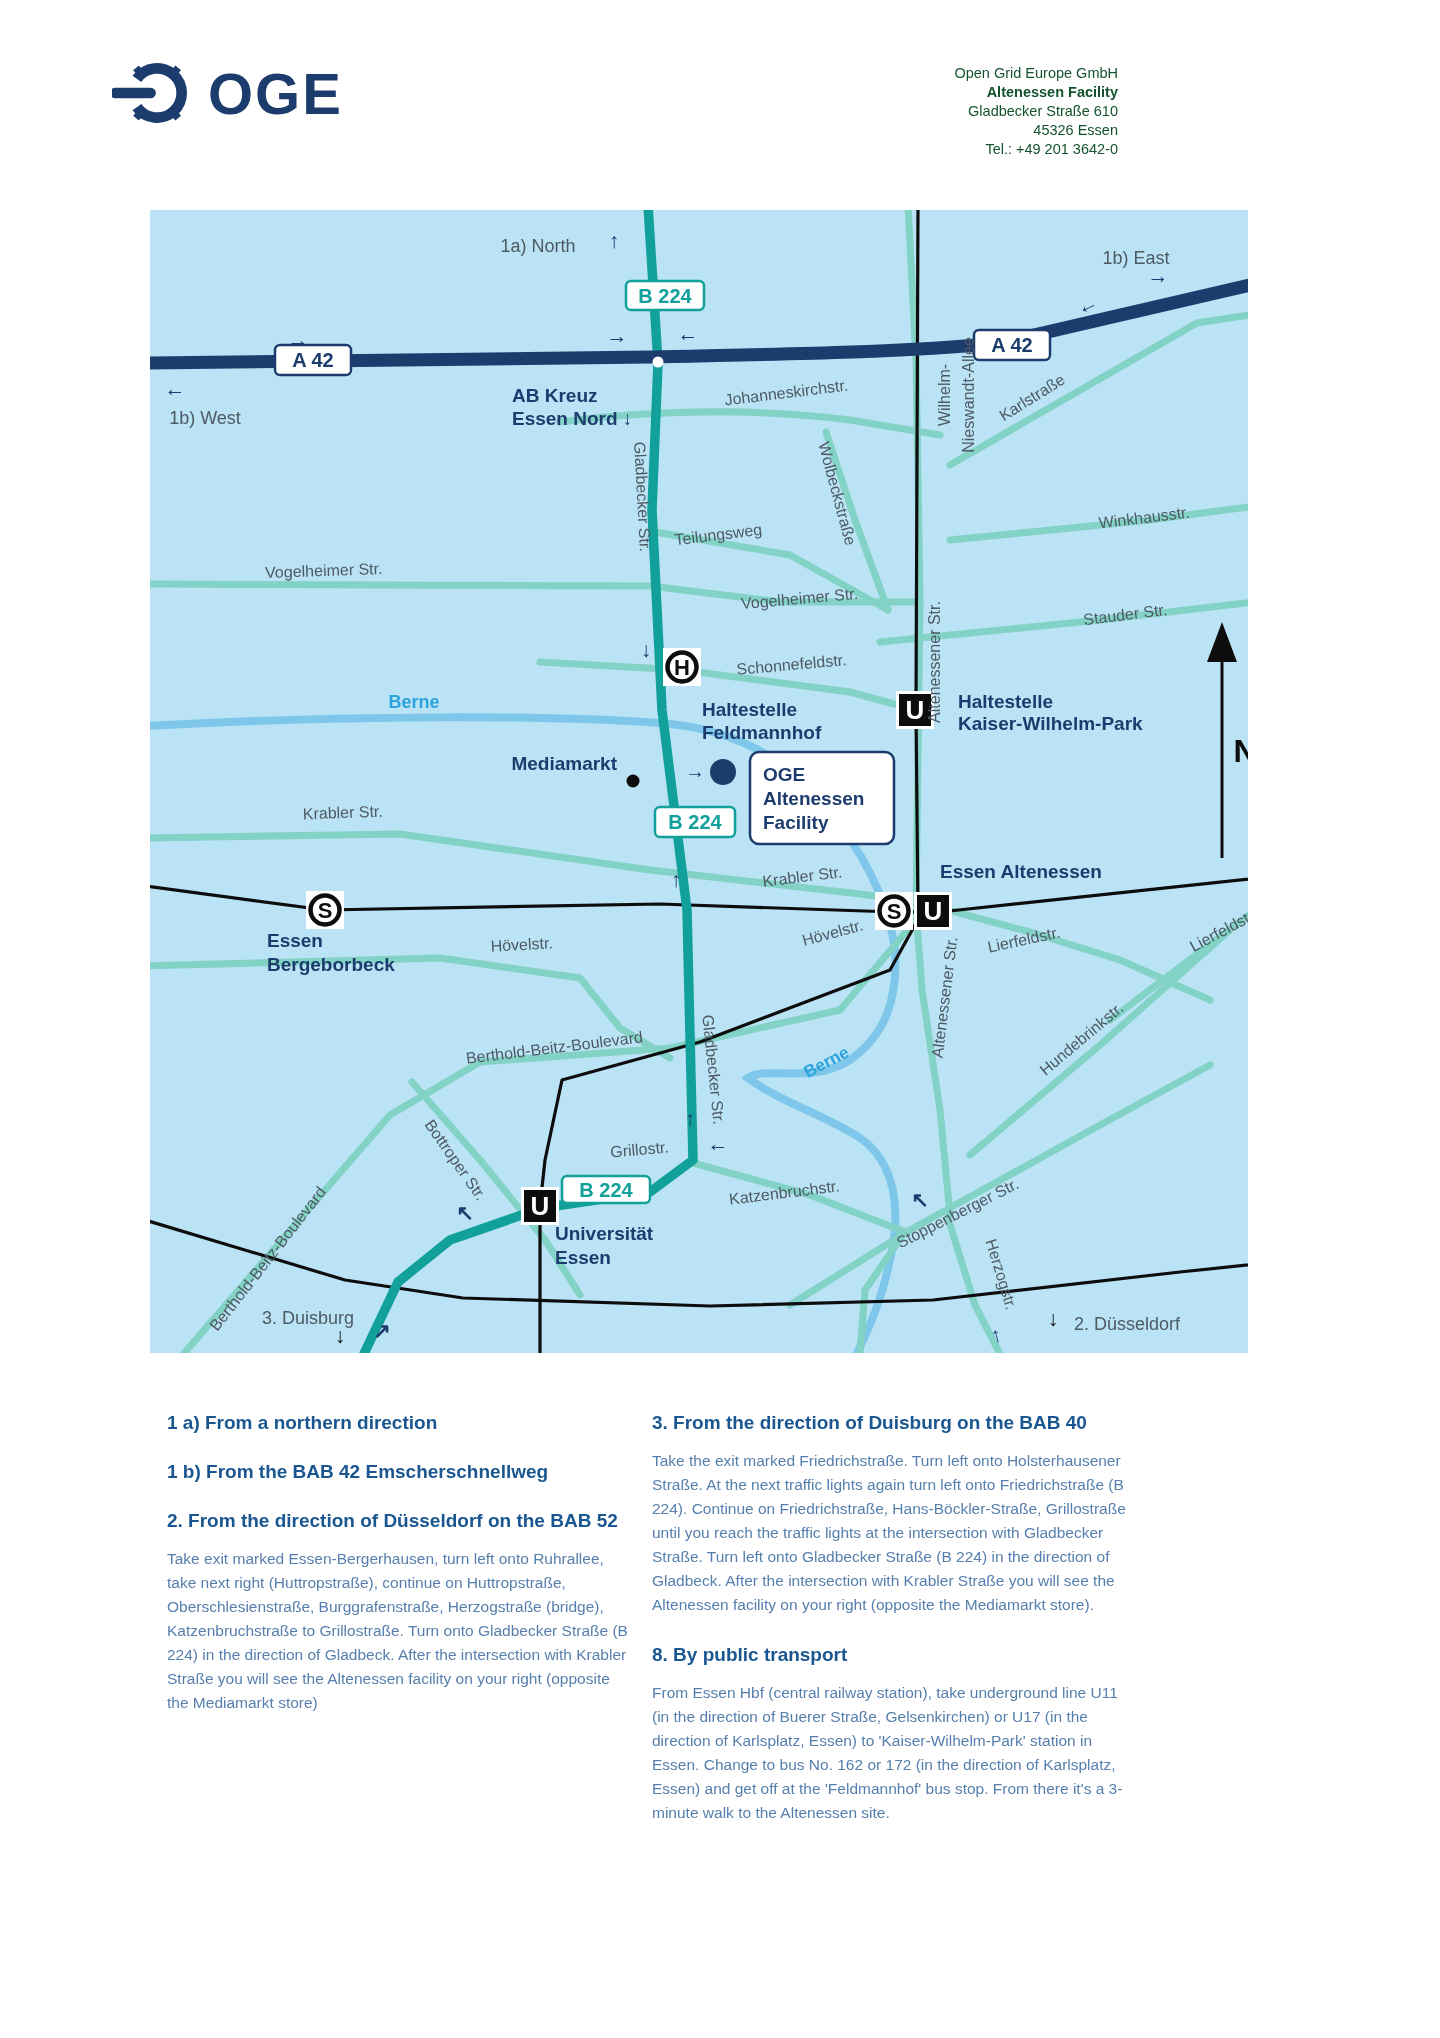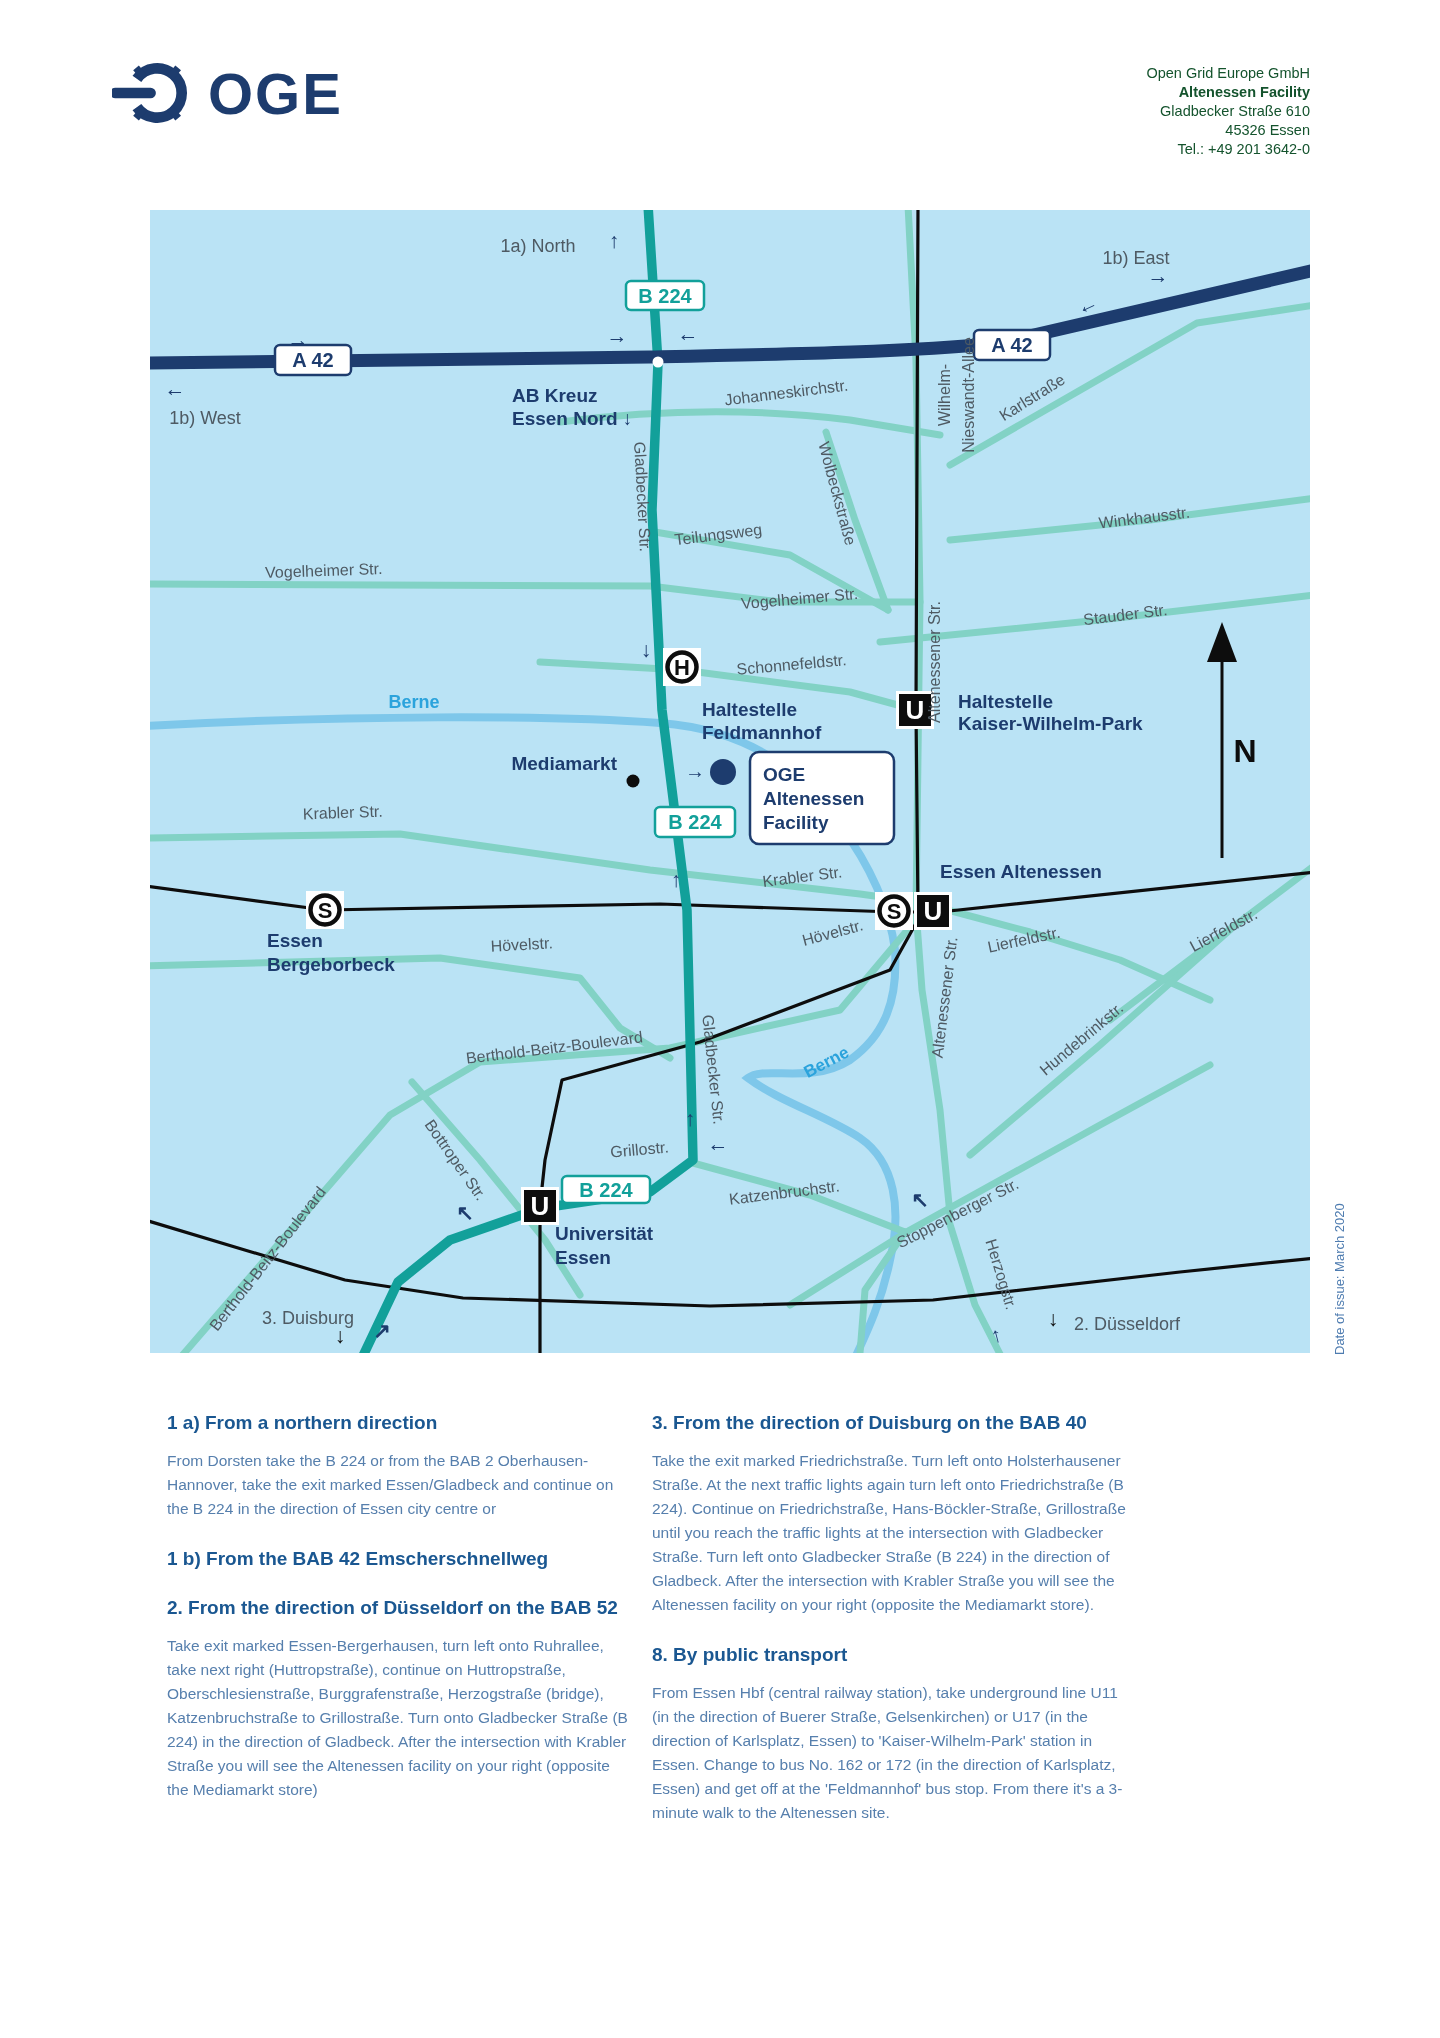--- a/index.html
+++ b/index.html
@@ -1,17 +1,17 @@
 <!DOCTYPE html>
 <html><head>
 <meta charset="utf-8">
 <style>
   html,body{margin:0;padding:0;background:#fff;}
   body{font-family:"Liberation Sans",sans-serif;}
-  #page{position:relative;width:1440px;height:2038px;background:#fff;overflow:hidden;}
+  #page{position:relative;width:1248px;height:2038px;background:#fff;overflow:hidden;}
 
   
   #logo{position:absolute;left:112px;top:52px;display:flex;align-items:center;gap:14px;}
   #logo svg{width:82px;height:82px;}
   #logo .word{font-size:58px;font-weight:bold;color:#1d3c6e;letter-spacing:2px;}
   #addr{position:absolute;right:130px;top:64px;text-align:right;color:#14532d;
         font-size:14.5px;line-height:19px;}
   #addr .b{font-weight:bold;}
 
   
@@ -261,21 +261,20 @@
         <text x="903" y="1116" text-anchor="middle" class="arrow" font-size="21" fill="#0d0d0d">↓</text>
       </g>
   </svg>
 
   <div id="date-issue">Date of issue: March 2020</div>
 
   <div id="cols">
     <div class="col1">
       <div class="sec">
         <h3>1 a) From a northern direction</h3>
-        <p>From Dorsten take the B 224 or from the BAB 2 Oberhausen-Hannover, take the exit marked Essen/Gladbeck and continue on the B 224 in the direction of Essen city centre or</p>
       </div>
       <div class="sec">
         <h3>1 b) From the BAB 42 Emscherschnellweg</h3>
       </div>
       <div class="sec">
         <h3>2. From the direction of Düsseldorf on the BAB 52</h3>
         <p>Take exit marked Essen-Bergerhausen, turn left onto Ruhrallee, take next right (Huttropstraße), continue on Huttropstraße, Oberschlesienstraße, Burggrafenstraße, Herzogstraße (bridge), Katzenbruchstraße to Grillostraße. Turn onto Gladbecker Straße (B 224) in the direction of Gladbeck. After the intersection with Krabler Straße you will see the Altenessen facility on your right (opposite the Mediamarkt store)</p>
       </div>
     </div>
     <div class="col2">

